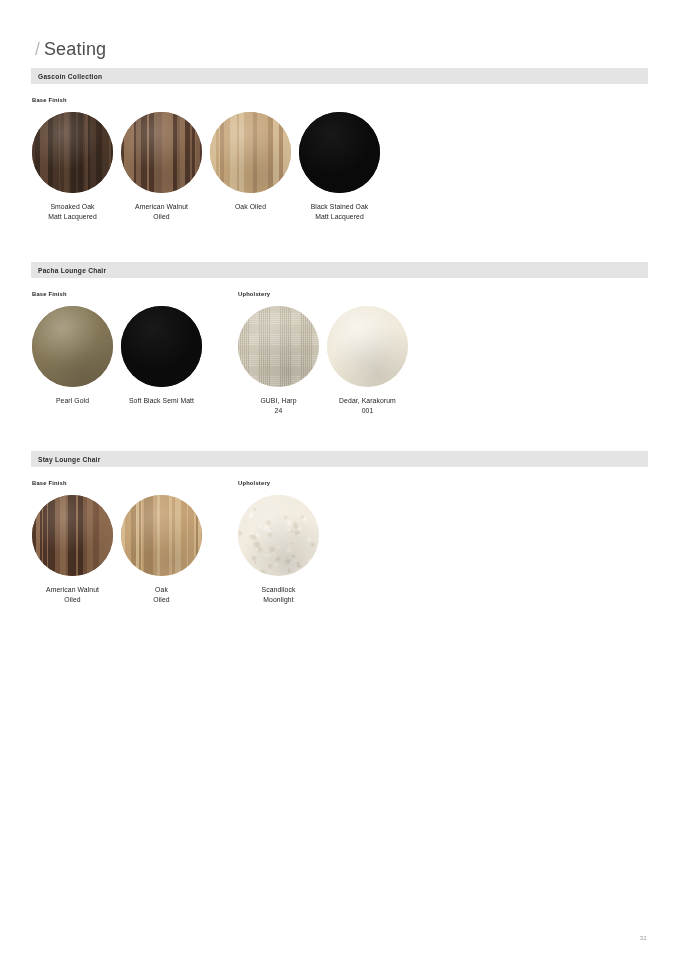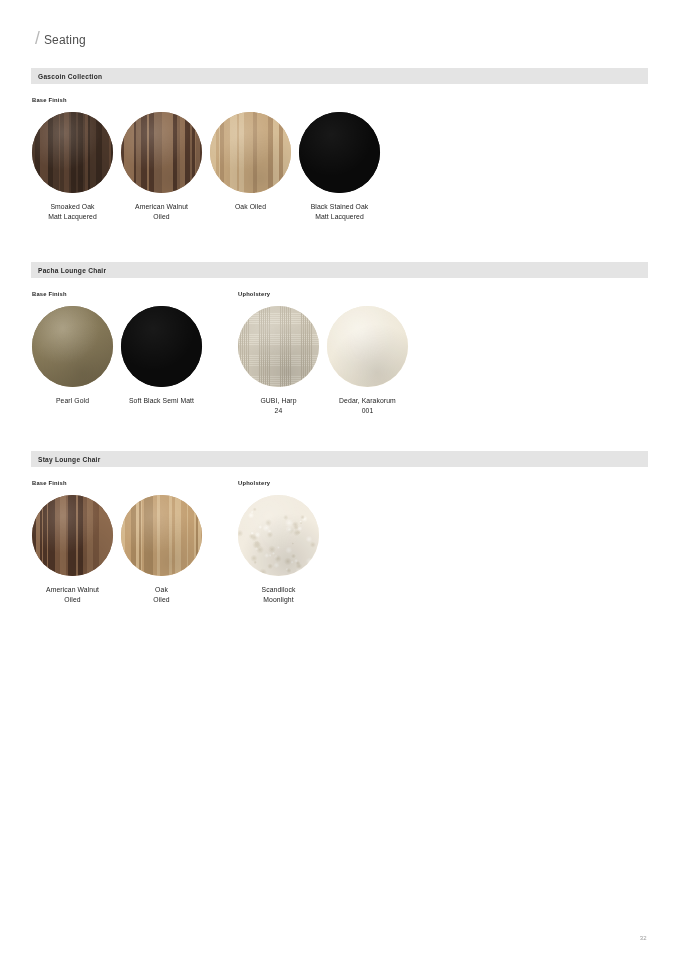--- a/index.html
+++ b/index.html
@@ -33,24 +33,25 @@
     color: #b9b9b9;
     letter-spacing: 0.2px;
   }
   .title-sep {
     font-size: 17.5px;
     font-weight: 300;
     color: #b9b9b9;
     padding: 0 4px;
   }
   .title-strong {
-    font-size: 12px;
+    font-size: 18px;
     font-weight: 400;
     color: #4d4d4d;
     letter-spacing: 0.2px;
+    margin-top: 11px;
   }
 
   
   .section {
     position: absolute;
     left: 31px;
     width: 617px;
   }
   .section-bar {
     height: 16px;

